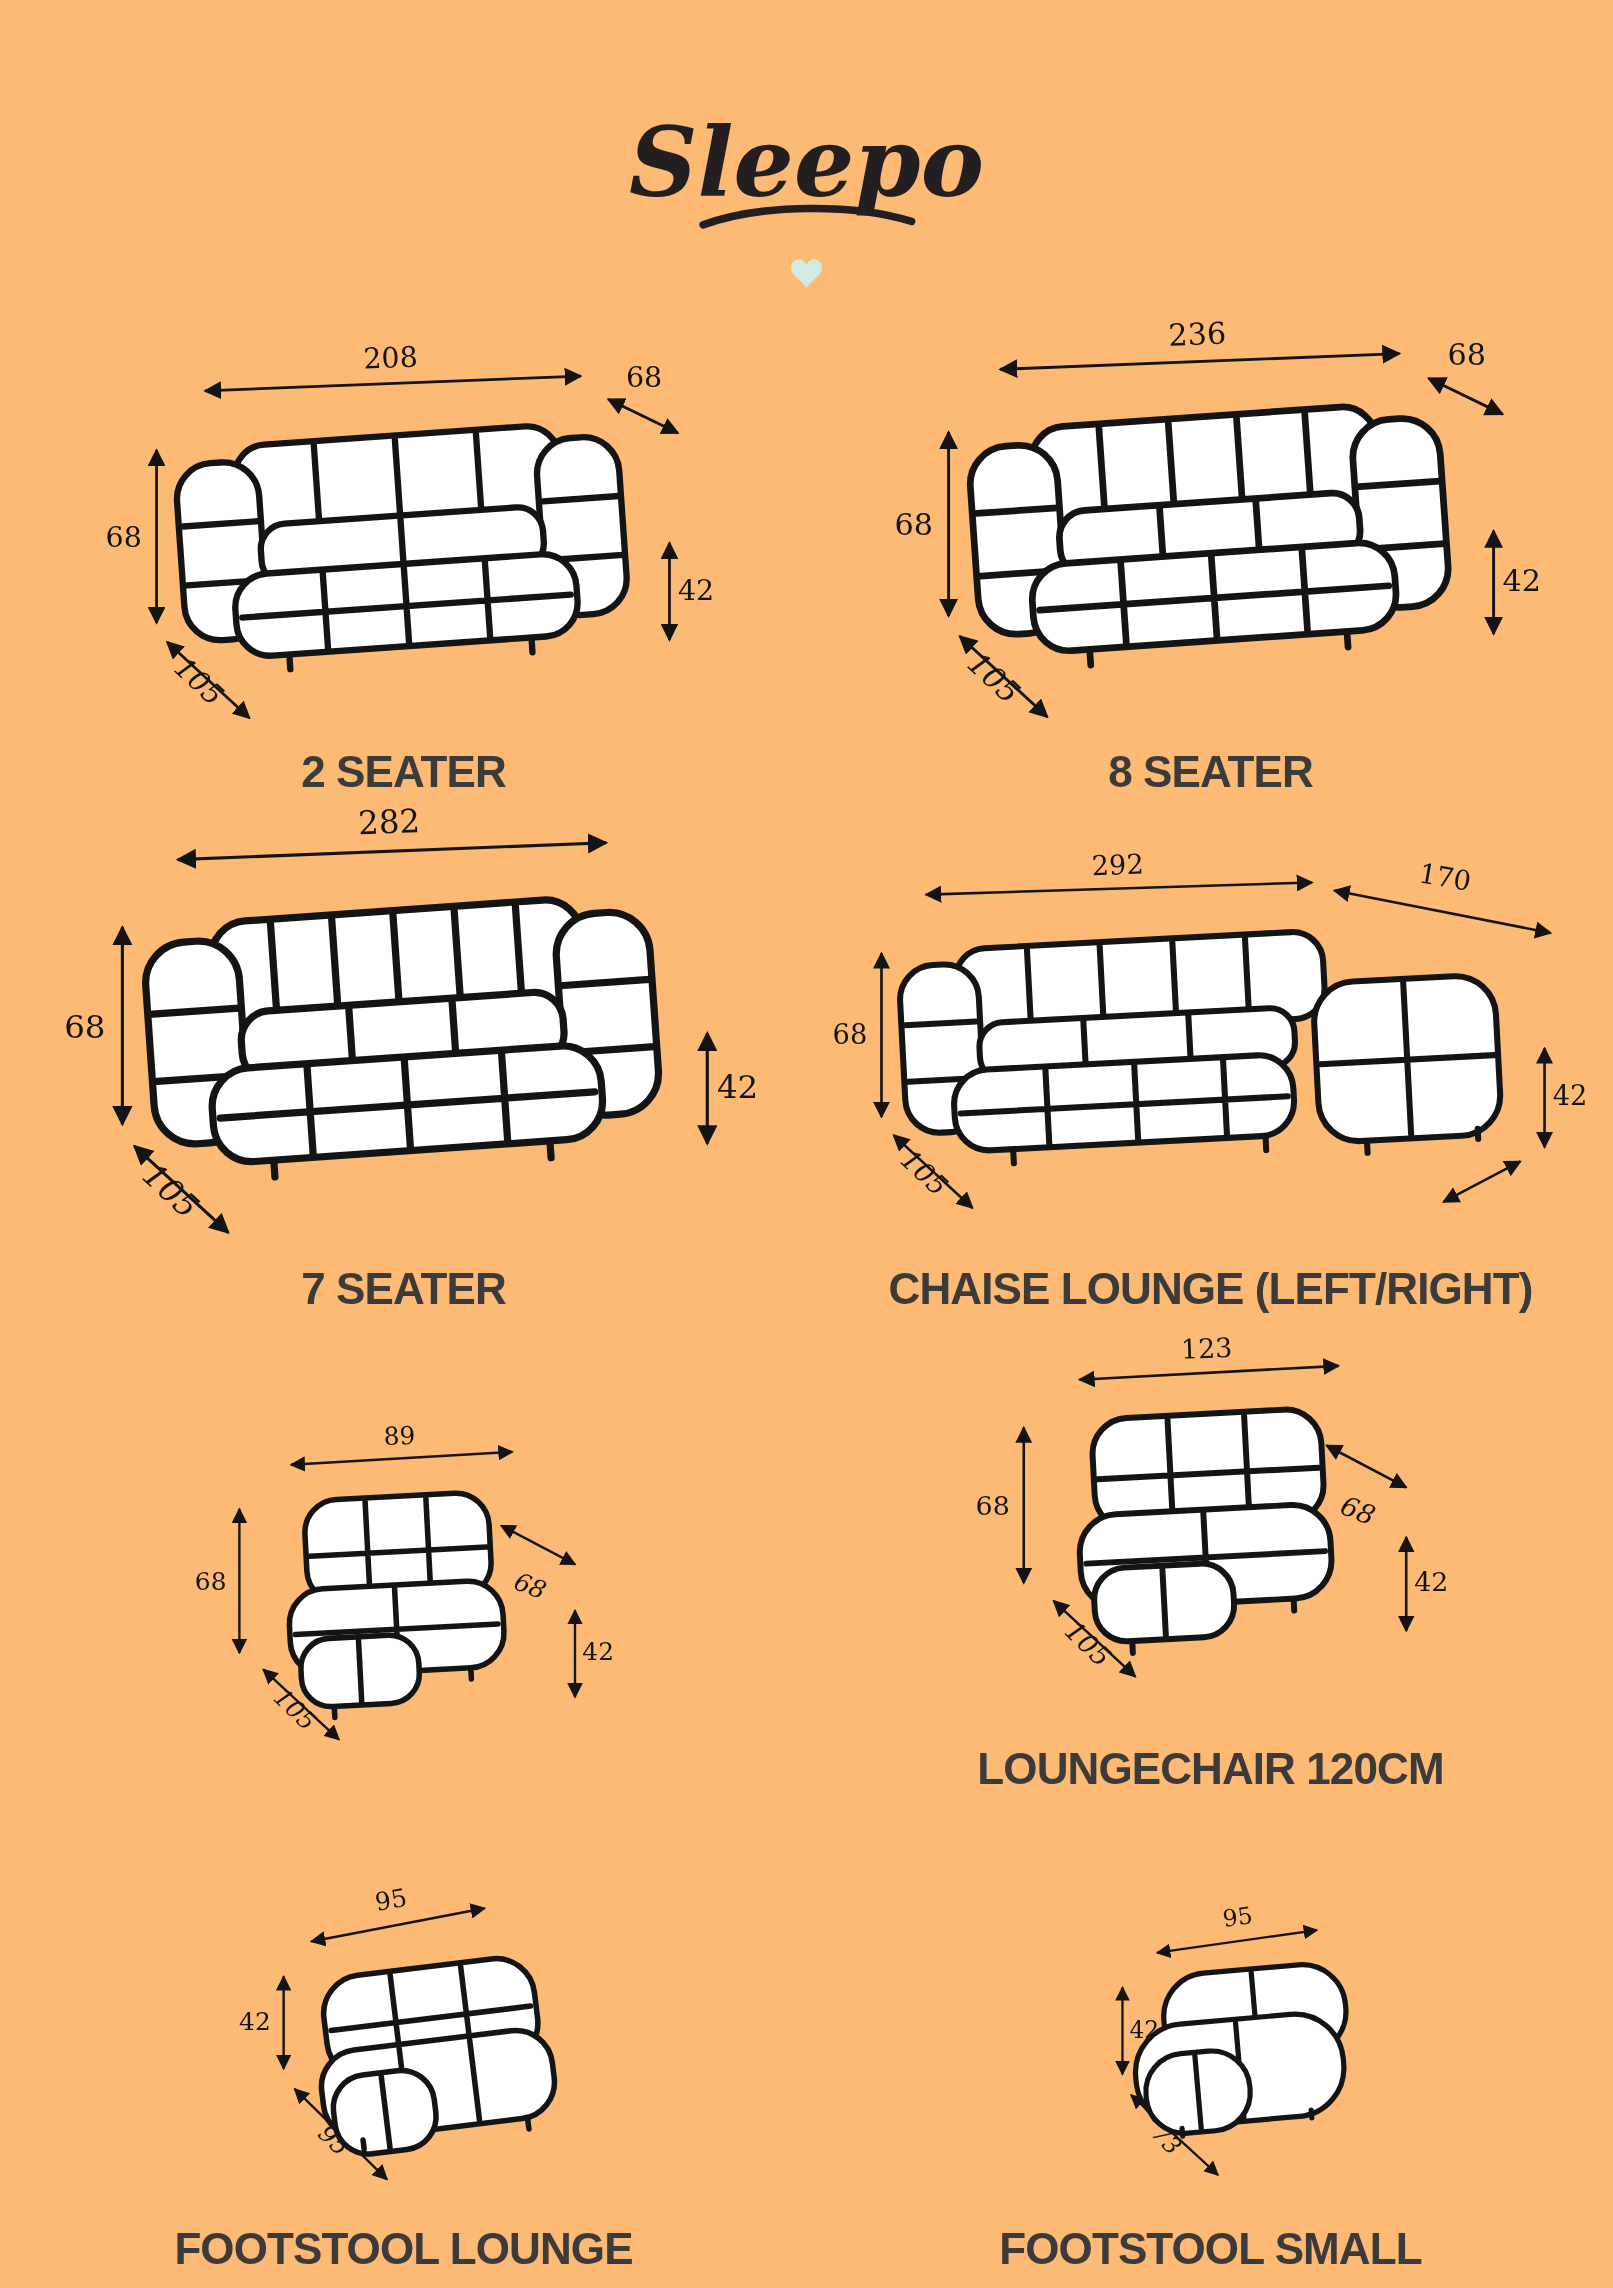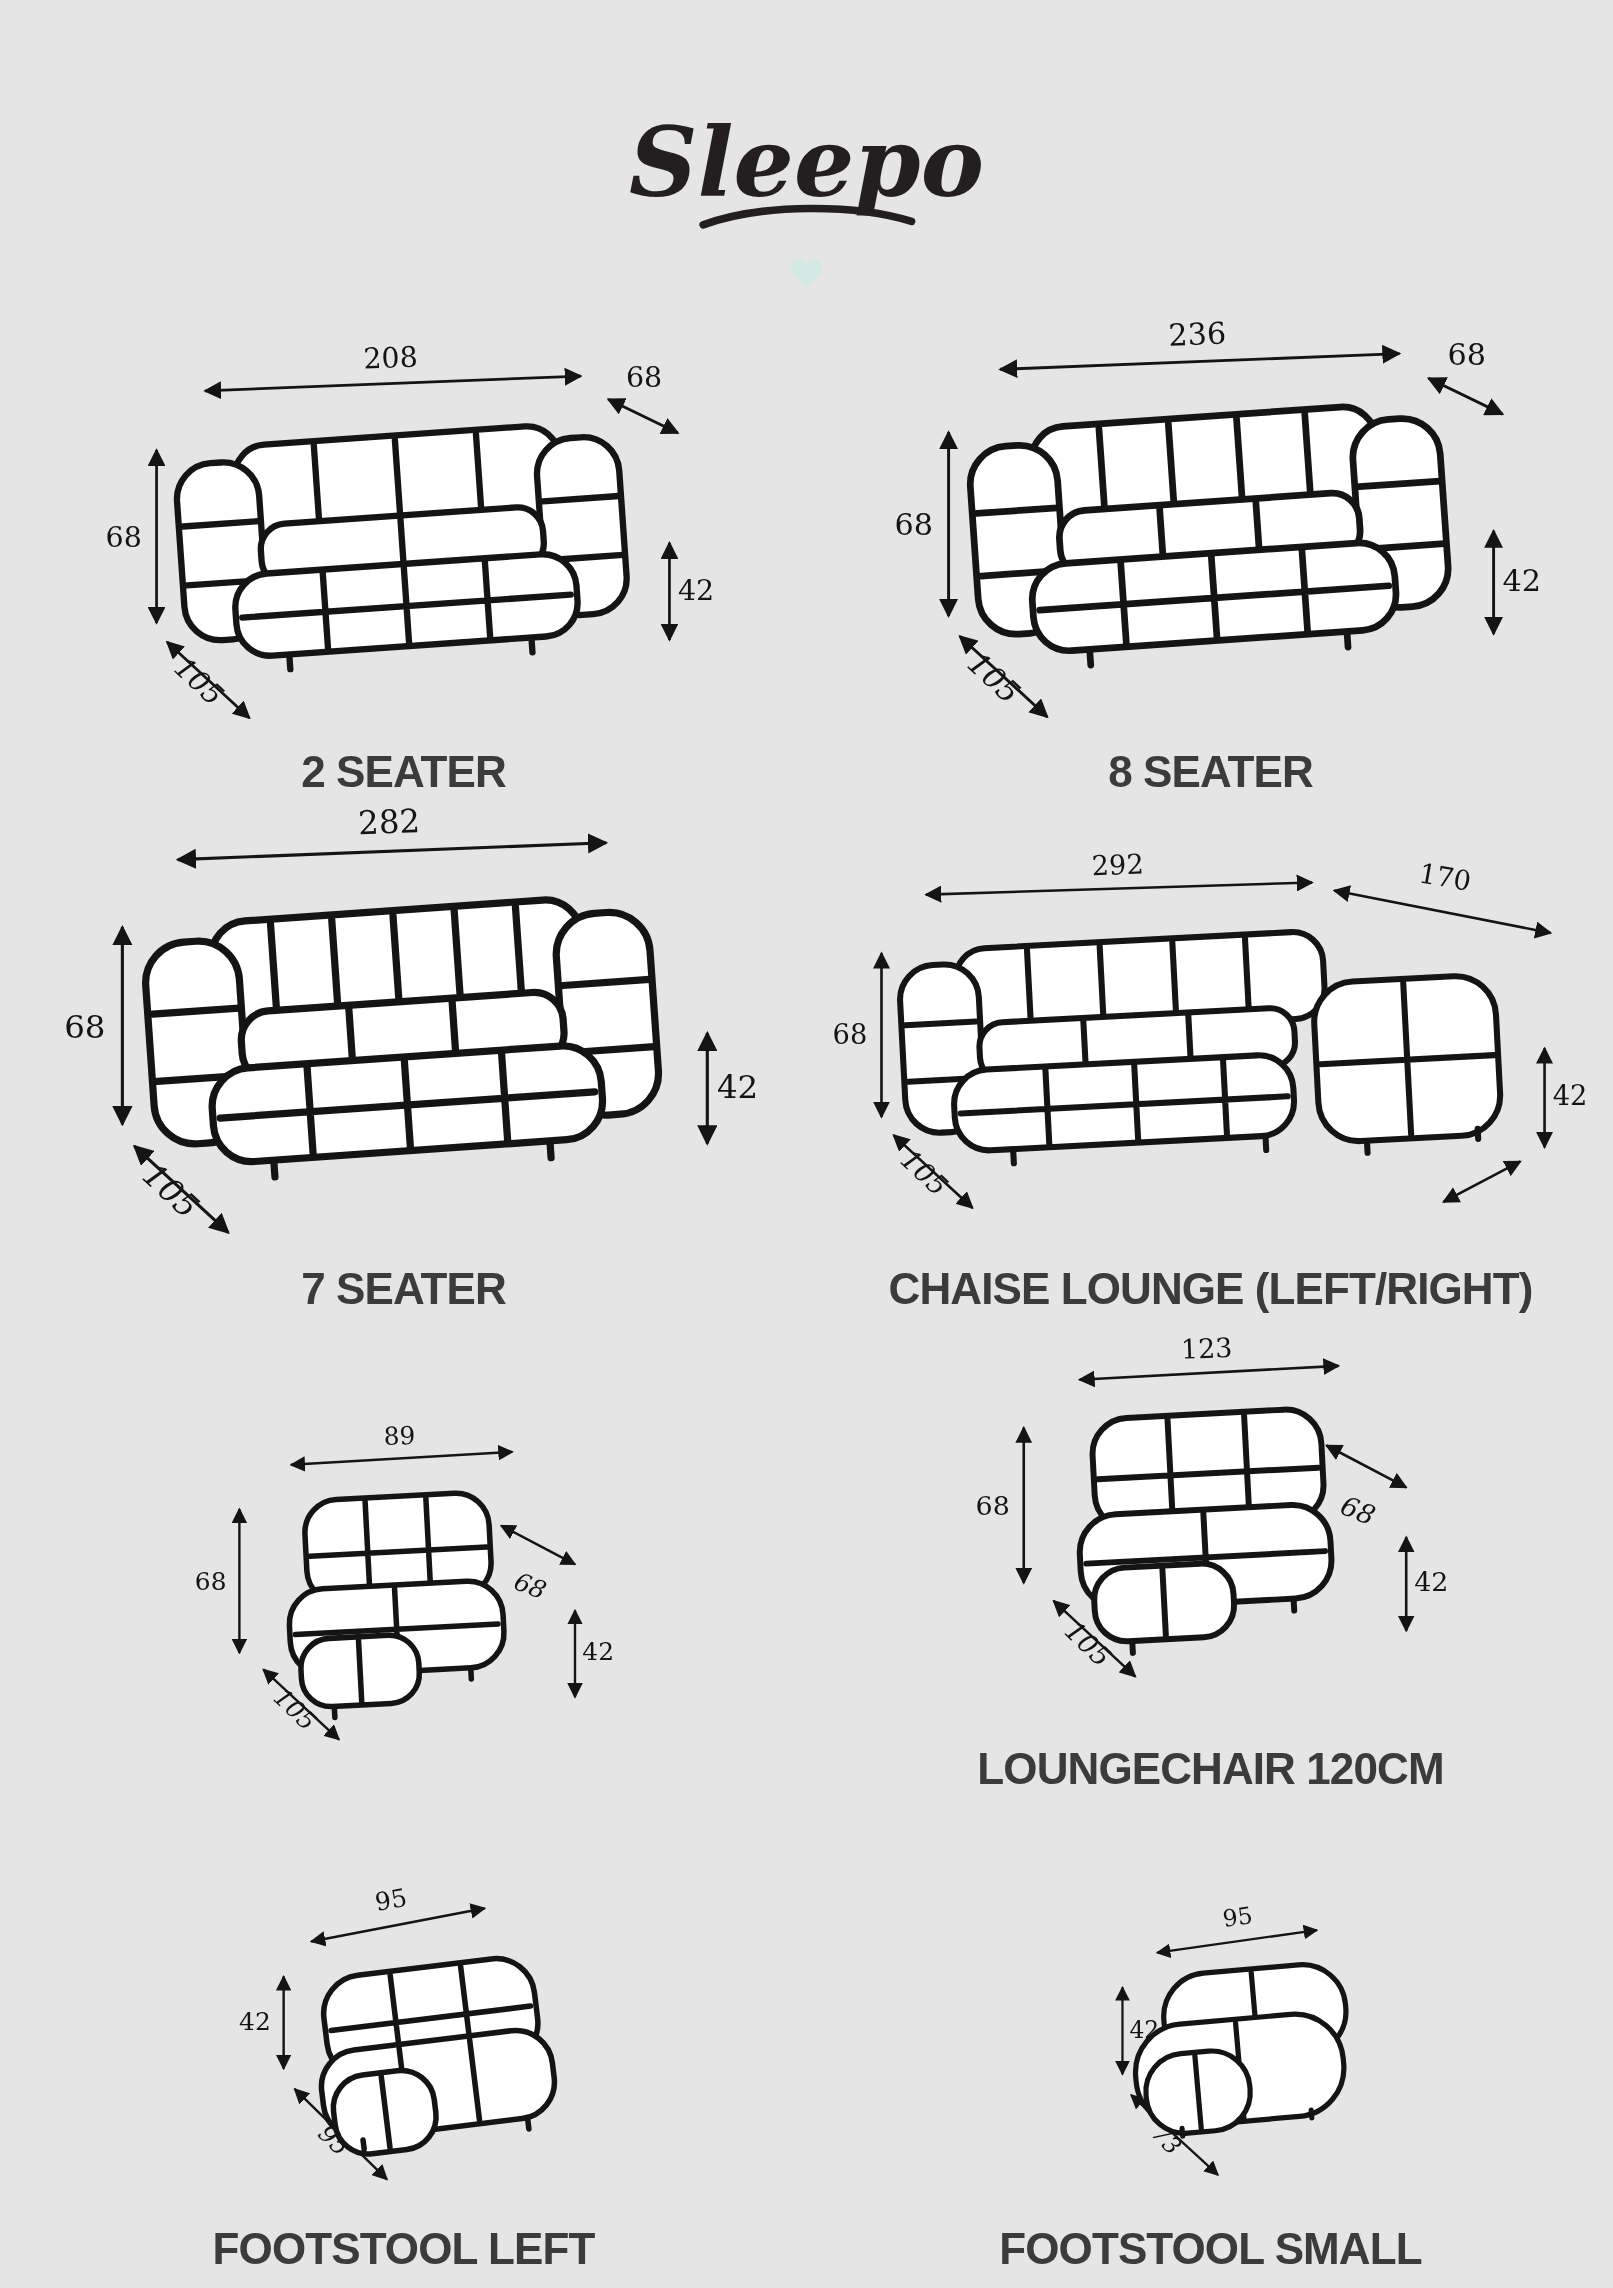--- a/index.html
+++ b/index.html
@@ -1,16 +1,16 @@
 <!DOCTYPE html>
 <html style="font-size:14.8px"><head>
 <meta charset="utf-8">
 <style>
   html,body{margin:0;padding:0;background:#ffffff;}
-  .sheet{position:relative;width:1613px;height:2289px;background:#e5e5e5;overflow:hidden;
+  .sheet{position:relative;width:1613px;height:2289px;background:#fdba74;overflow:hidden;
          font-family:"Liberation Sans",sans-serif;}
   .header{height:341px;display:flex;flex-direction:column;align-items:center;justify-content:flex-start;padding-top:89px;box-sizing:border-box;}
   .logo-svg{width:305px;height:175px;display:block;}
   .logotext{font-family:"DejaVu Serif",serif;font-style:italic;font-weight:bold;font-size:112px;fill:#231f20;}
   .logoline{stroke:#231f20;stroke-width:9;fill:none;stroke-linecap:round;}
   .heart{width:31px;height:29.5px;margin-top:-5.5px;}
   .figures{display:grid;grid-template-columns:807px 807px;grid-template-rows:461px 517px 480px 480px;}
   .figure{display:flex;flex-direction:column;align-items:center;justify-content:flex-end;padding-bottom:5.5px;box-sizing:border-box;}
   .figure h2{margin:9px 0 0 0;font-size:44px;font-weight:bold;color:#3b3b3b;letter-spacing:-0.9px;white-space:nowrap;}
   svg{overflow:visible;}
@@ -225,21 +225,21 @@
         <g transform="rotate(-7 310 210)">
           <rect class="ln" x="170" y="108" width="230" height="112" rx="42"></rect>
           <path class="seam" d="M247,112 V216 M324,112 V216 M176,164 H394"></path>
           <rect class="ln" x="158" y="188" width="252" height="96" rx="40"></rect>
           <path class="seam" d="M247,192 V280 M324,192 V280"></path>
           <rect class="ln" x="168" y="216" width="110" height="86" rx="36"></rect>
           <path class="seam" d="M224,220 V298"></path>
           <path class="seam" d="M196,286 v10 M376,286 v10"></path>
         </g>
       </svg>
-      <h2>FOOTSTOOL LEFT</h2>
+      <h2>FOOTSTOOL LOUNGE</h2>
     </div>
 
     <div class="figure">
       <svg class="wf2" viewBox="0 0 500 380">
         <line class="dim" x1="188" y1="78" x2="372" y2="52"></line>
         <text class="dimtxt" x="282" y="46" transform="rotate(-8 282 46)">95</text>
         <line class="dim" x1="148" y1="118" x2="148" y2="218"></line>
         <text class="dimtxt start" x="156" y="176">42</text>
         <line class="dim" x1="158" y1="242" x2="258" y2="334"></line>
         <text class="dimtxt rot" x="192" y="300" transform="rotate(46 192 300)">73</text>

